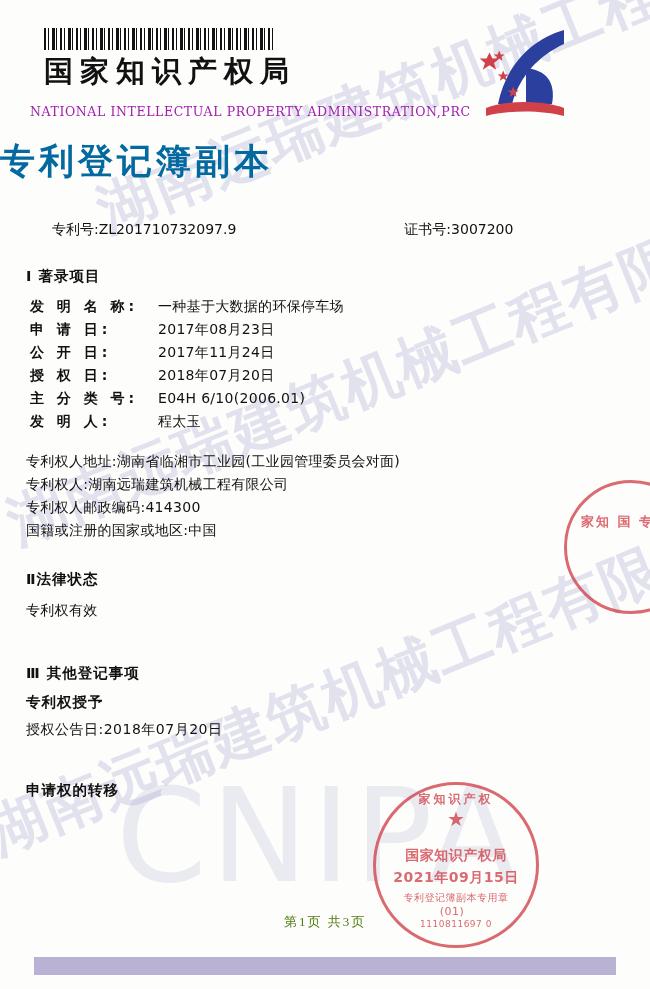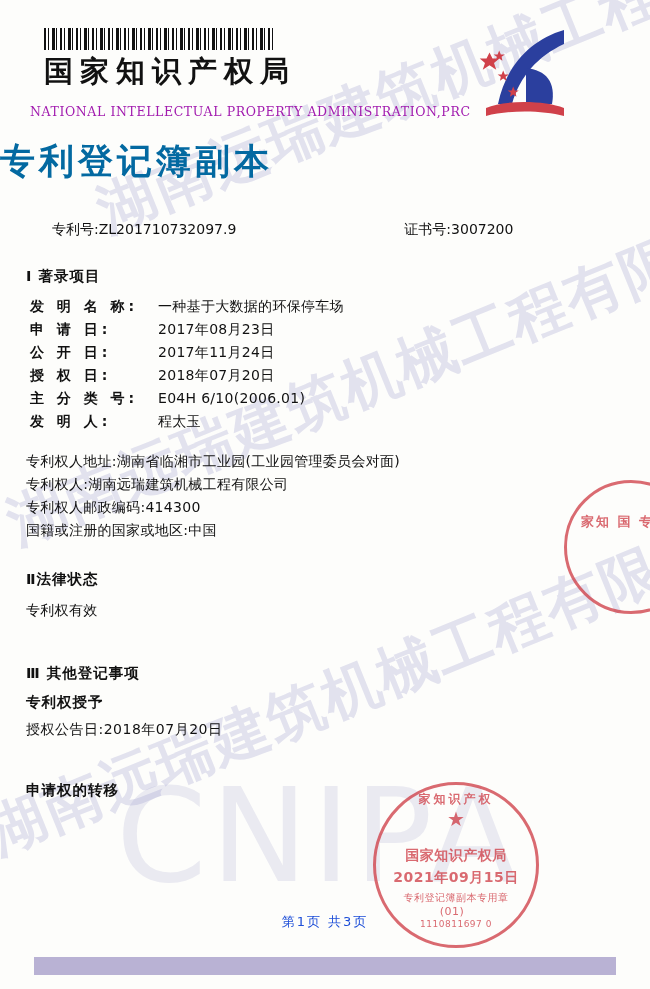--- a/index.html
+++ b/index.html
@@ -254,23 +254,24 @@
   }
 
   
   .footer {
     position: absolute;
     left: 0;
     right: 0;
     bottom: 58px;
     text-align: center;
     font-size: 13px;
-    color: #1d4ed8;
+    color: #4d7c0f;
     z-index: 3;
     letter-spacing: 2px;
+    font-family: Liberation Serif, serif;
   }
   .bottom-bar {
     position: absolute;
     left: 34px;
     right: 34px;
     bottom: 14px;
     height: 18px;
     background: #b9b2d4;
   }
 </style>

